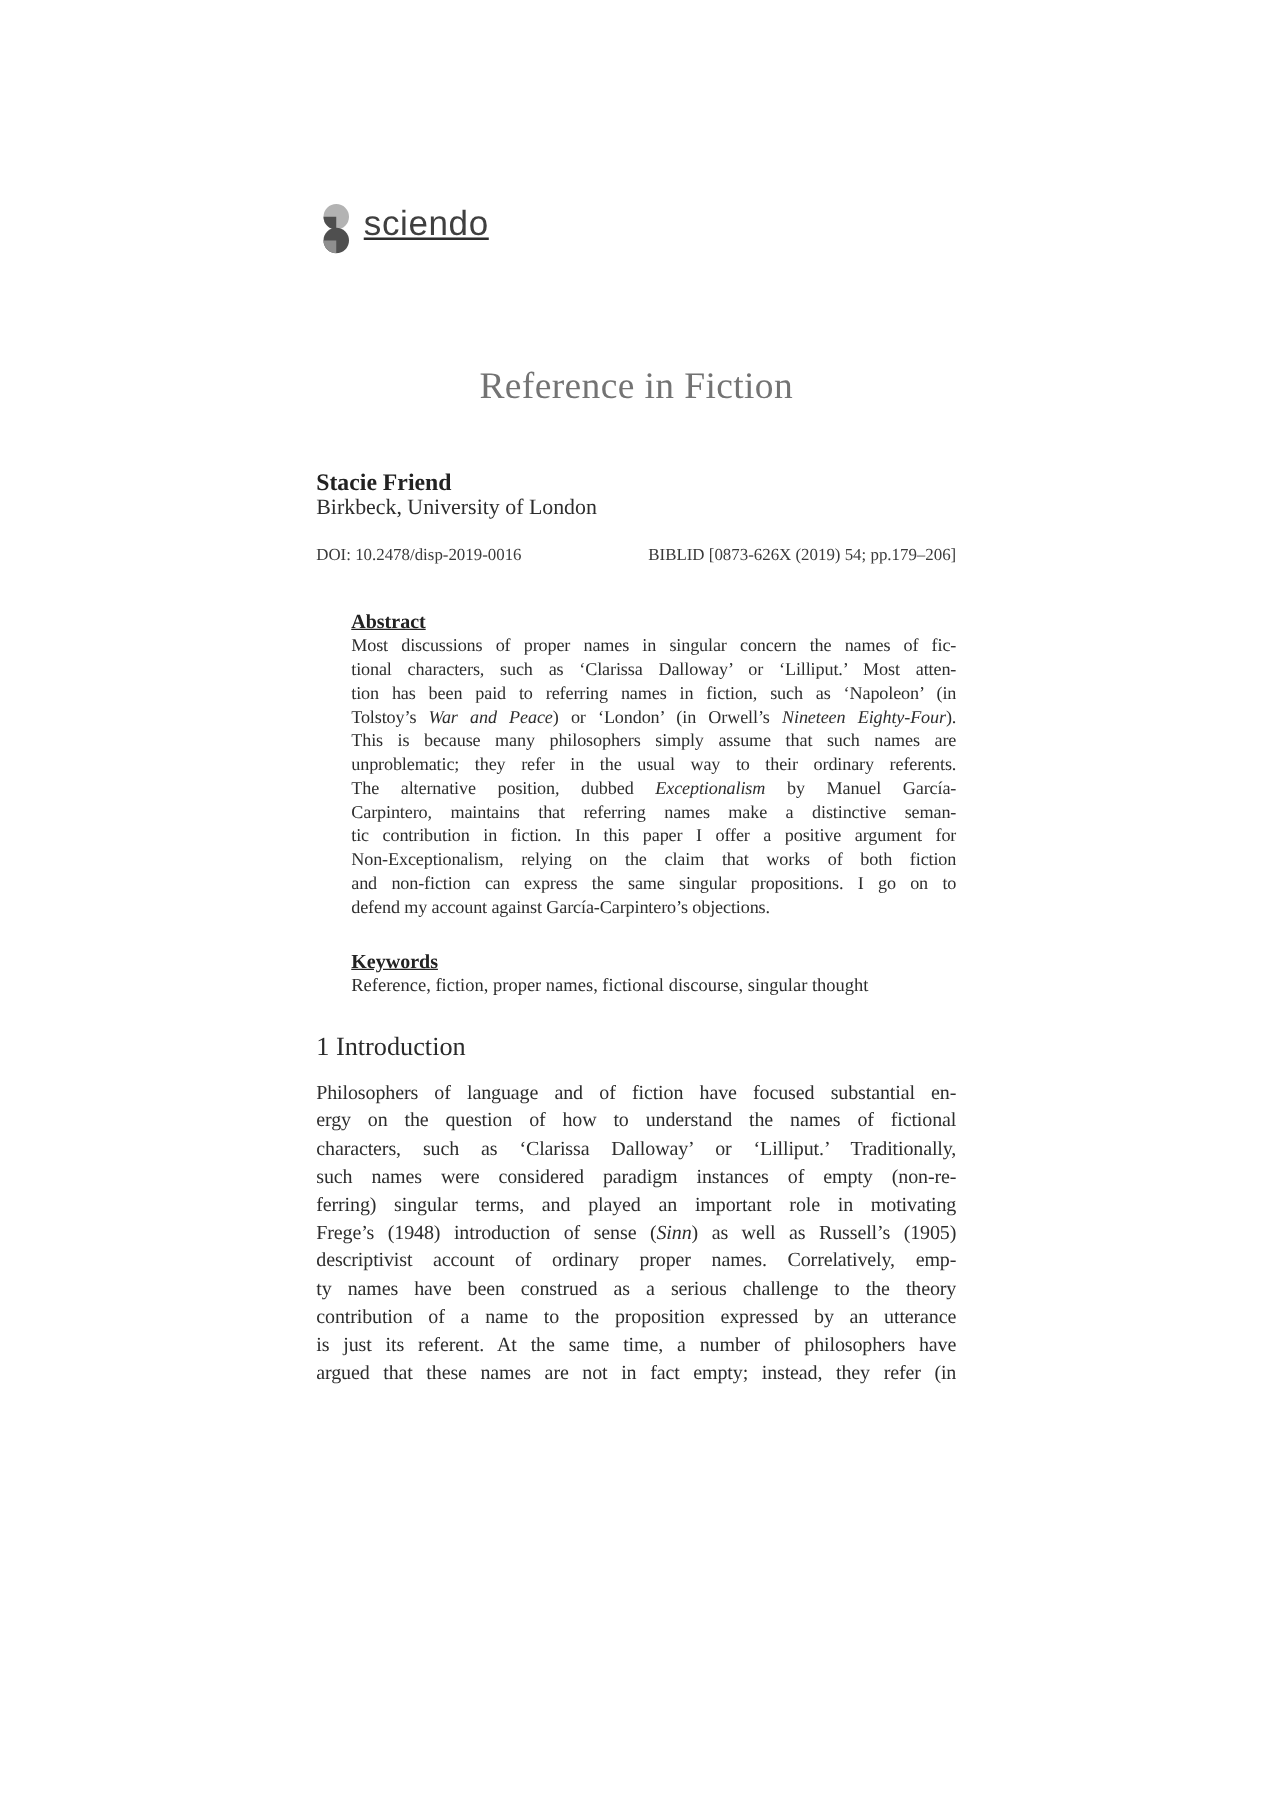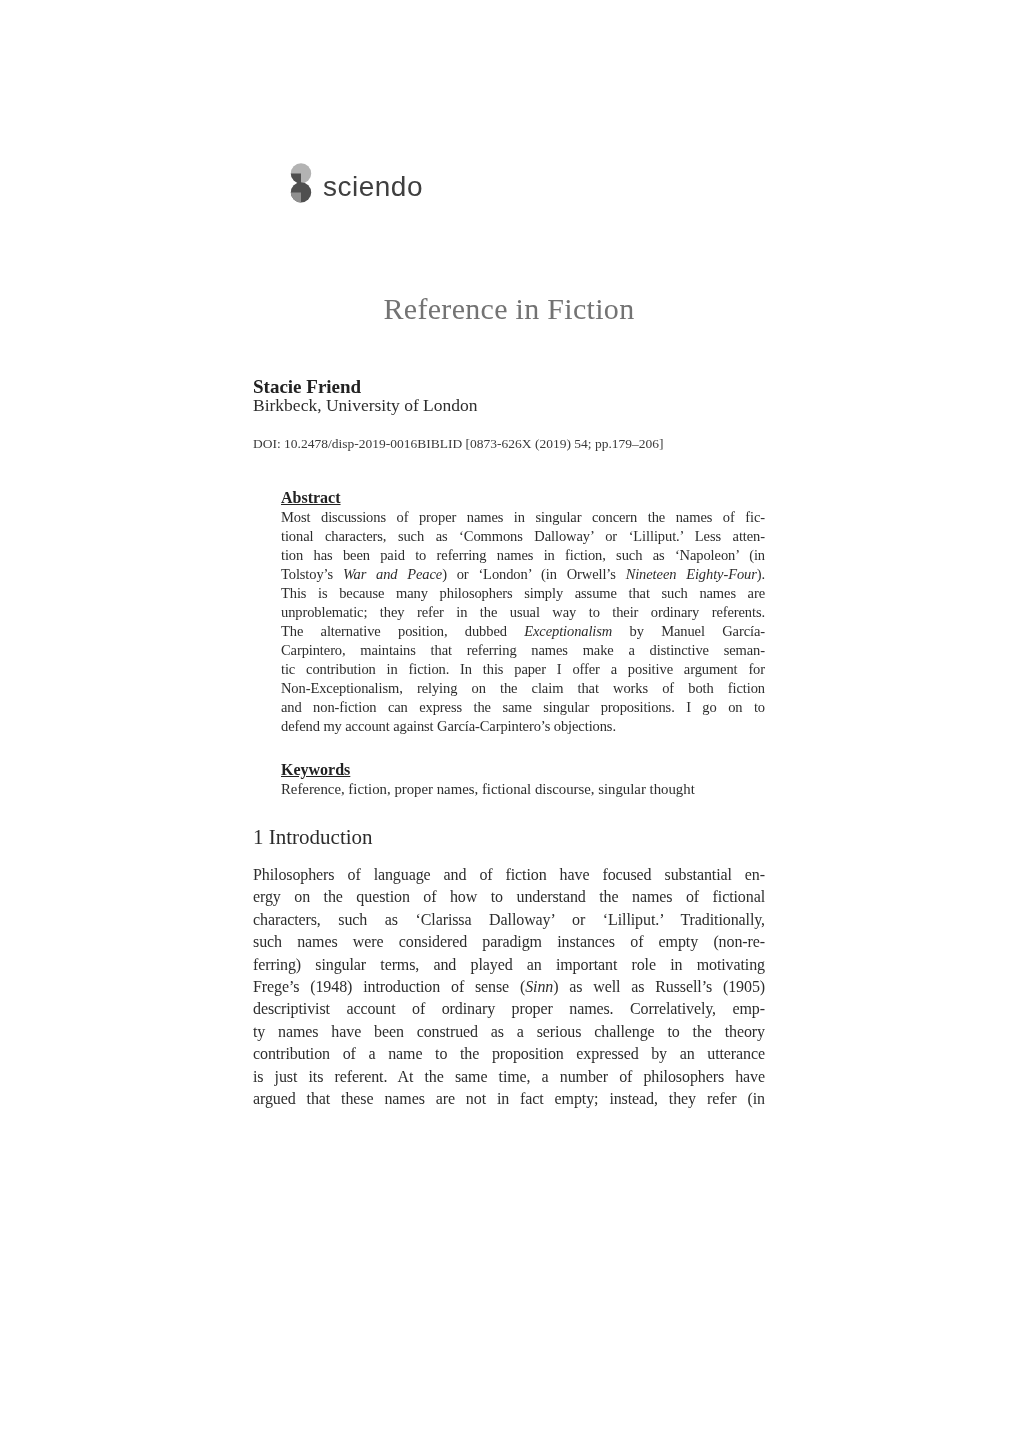--- a/index.html
+++ b/index.html
@@ -5,39 +5,39 @@
   html,body{margin:0;padding:0;background:#ffffff;}
   #page{
     position:relative;
     width:1020px;height:1442px;
     background:#ffffff;
     font-family:"Liberation Serif","DejaVu Serif",serif;
     color:#2d2d2d;
     overflow:hidden;
   }
   
-  .logo{position:absolute;left:288px;top:163px;display:flex;align-items:flex-end;gap:9px;}
+  .logo{position:absolute;left:256px;top:163px;display:flex;align-items:flex-start;gap:9px;text-decoration:underline;}
   .logo svg{display:block;}
   .brand{
     font-family:"Liberation Sans","DejaVu Sans",sans-serif;
     font-size:28px;font-weight:400;color:#3f3f3f;letter-spacing:0.5px;
   }
   
   .title{
     position:absolute;left:253px;top:292px;width:512px;
     text-align:center;font-size:30px;color:#737373;letter-spacing:0.3px;
   }
   
   .author{position:absolute;left:253px;top:377px;width:512px;text-align:left;}
   .author .name{font-size:19px;font-weight:bold;line-height:19px;color:#222;}
   .author .affil{font-size:17.5px;line-height:19px;color:#2d2d2d;}
   
   .meta{
     position:absolute;left:253px;top:436px;width:512px;
-    display:flex;
+    display:flex;justify-content:space-between;
     font-size:13.5px;color:#3a3a3a;
   }
   
   .abstract{position:absolute;left:281px;top:487px;width:484px;}
   .block-h{font-size:16px;font-weight:bold;color:#222;line-height:21px;text-decoration:underline;}
   .abstract .lines{font-size:14.5px;line-height:19px;color:#2d2d2d;}
   
   .keywords{position:absolute;left:281px;top:759px;width:484px;}
   .keywords .kw-line{font-size:14.8px;line-height:19px;color:#2d2d2d;}
   
@@ -83,21 +83,21 @@
 
   <div class="meta">
     <span>DOI: 10.2478/disp-2019-0016</span>
     <span>BIBLID [0873-626X (2019) 54; pp.179–206]</span>
   </div>
 
   <div class="abstract">
     <div class="block-h">Abstract</div>
     <div class="lines">
         <div class="ln just">Most discussions of proper names in singular concern the names of fic-</div>
-        <div class="ln just">tional characters, such as ‘Commons Dalloway’ or ‘Lilliput.’ Less atten-</div>
+        <div class="ln just">tional characters, such as ‘Clarissa Dalloway’ or ‘Lilliput.’ Most atten-</div>
         <div class="ln just">tion has been paid to referring names in fiction, such as ‘Napoleon’ (in</div>
         <div class="ln just">Tolstoy’s <i>War and Peace</i>) or ‘London’ (in Orwell’s <i>Nineteen Eighty-Four</i>).</div>
         <div class="ln just">This is because many philosophers simply assume that such names are</div>
         <div class="ln just">unproblematic; they refer in the usual way to their ordinary referents.</div>
         <div class="ln just">The alternative position, dubbed <i>Exceptionalism</i> by Manuel García-</div>
         <div class="ln just">Carpintero, maintains that referring names make a distinctive seman-</div>
         <div class="ln just">tic contribution in fiction. In this paper I offer a positive argument for</div>
         <div class="ln just">Non-Exceptionalism, relying on the claim that works of both fiction</div>
         <div class="ln just">and non-fiction can express the same singular propositions. I go on to</div>
         <div class="ln last-left">defend my account against García-Carpintero’s objections.</div>

